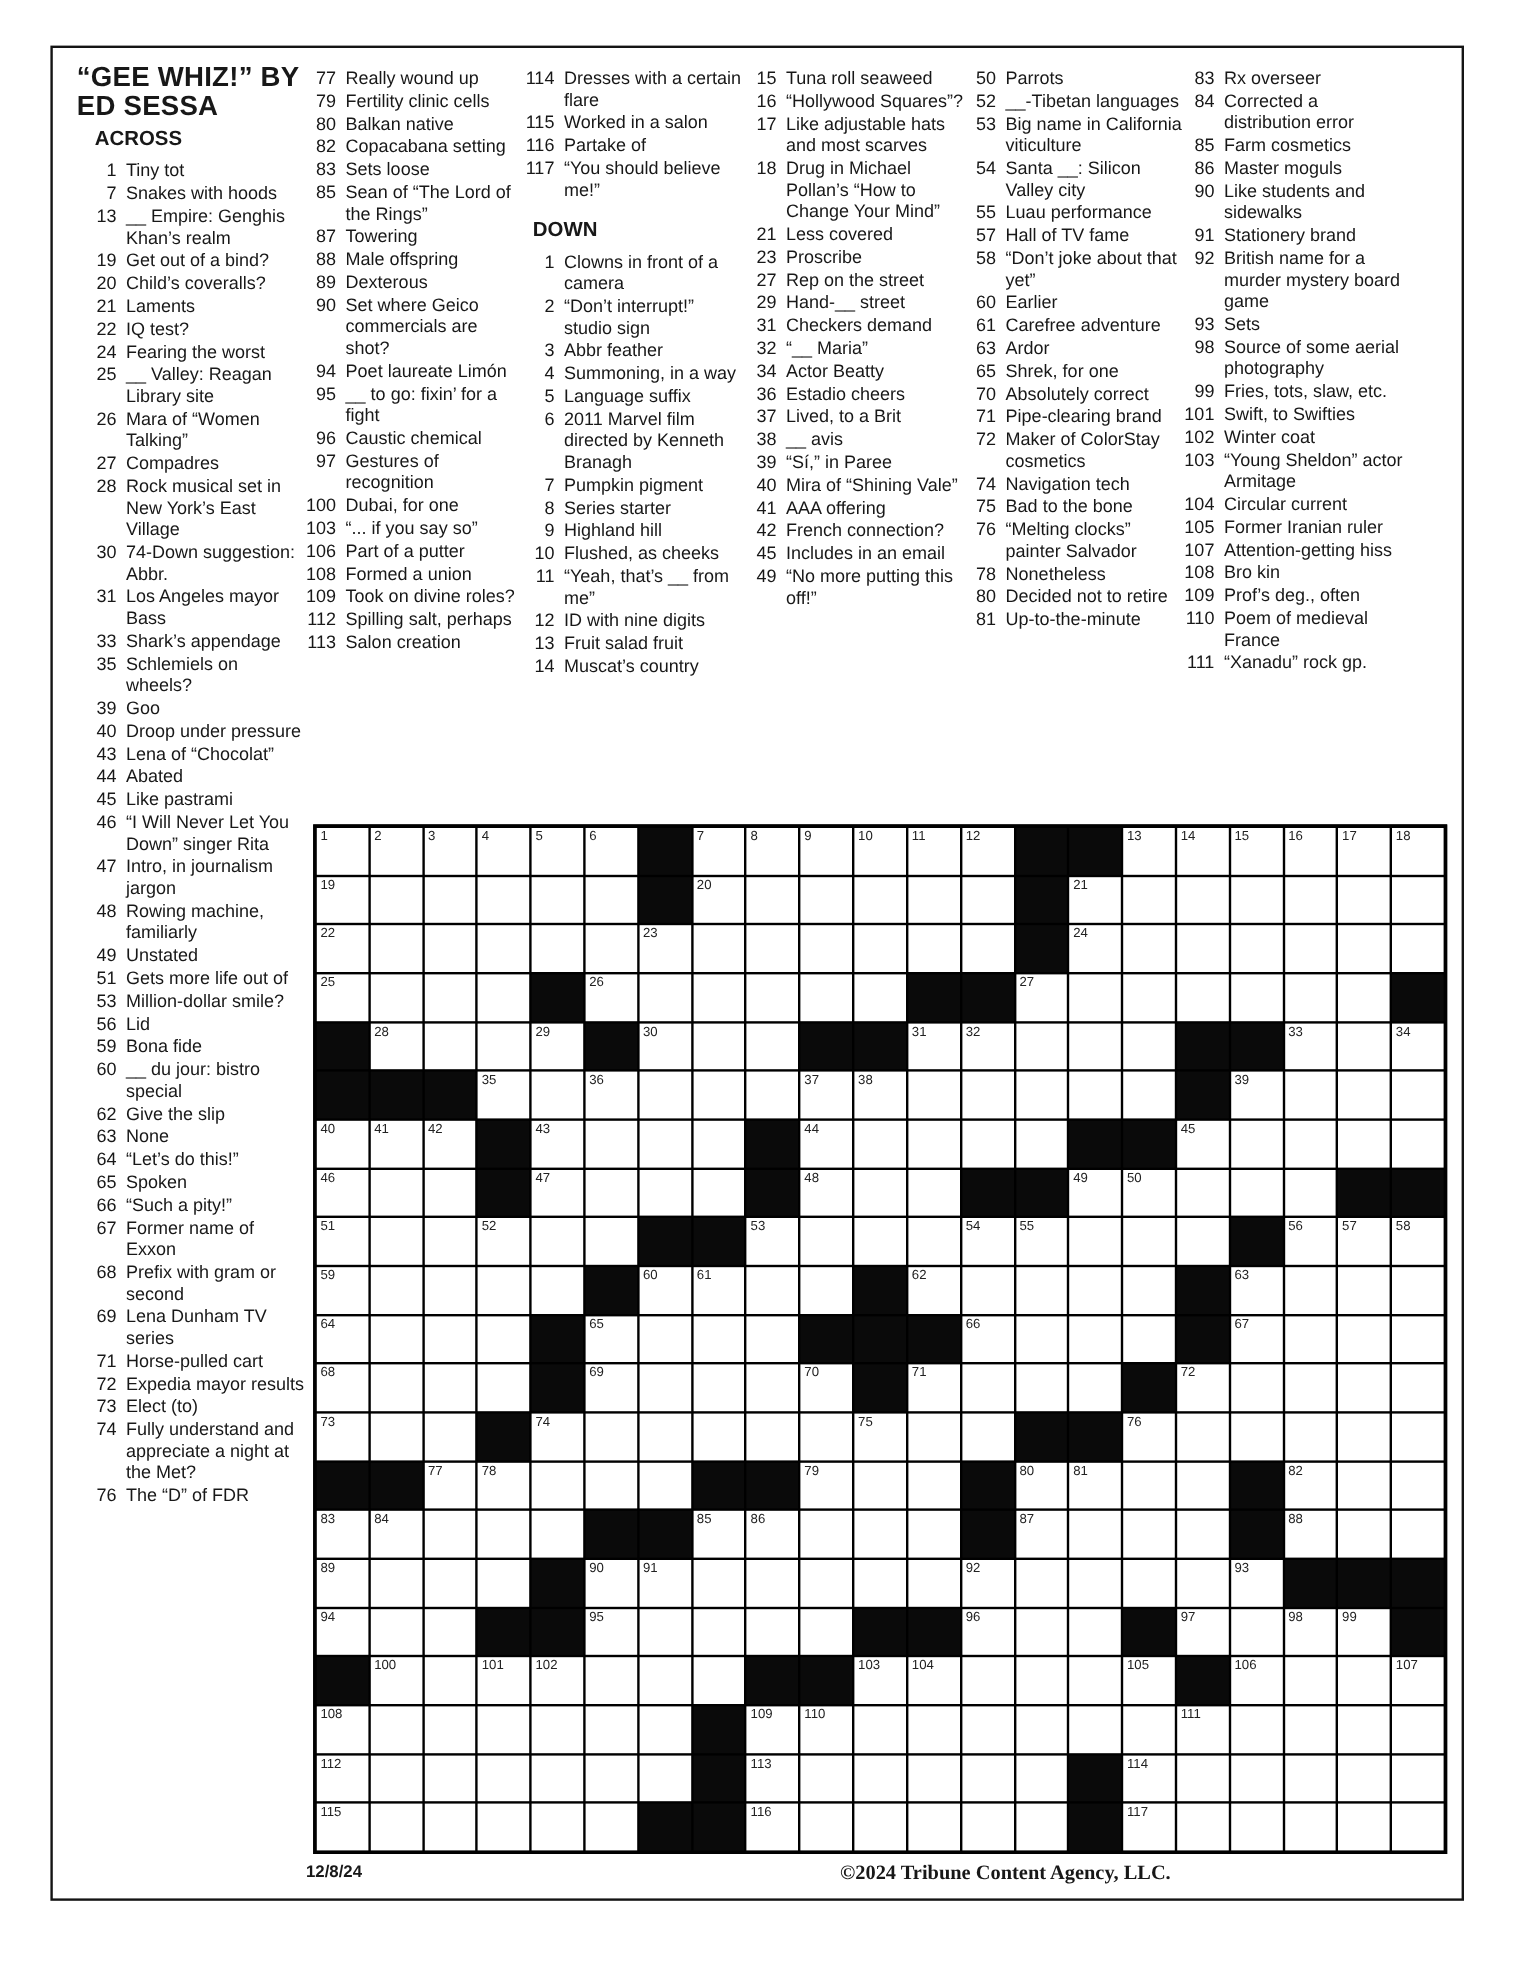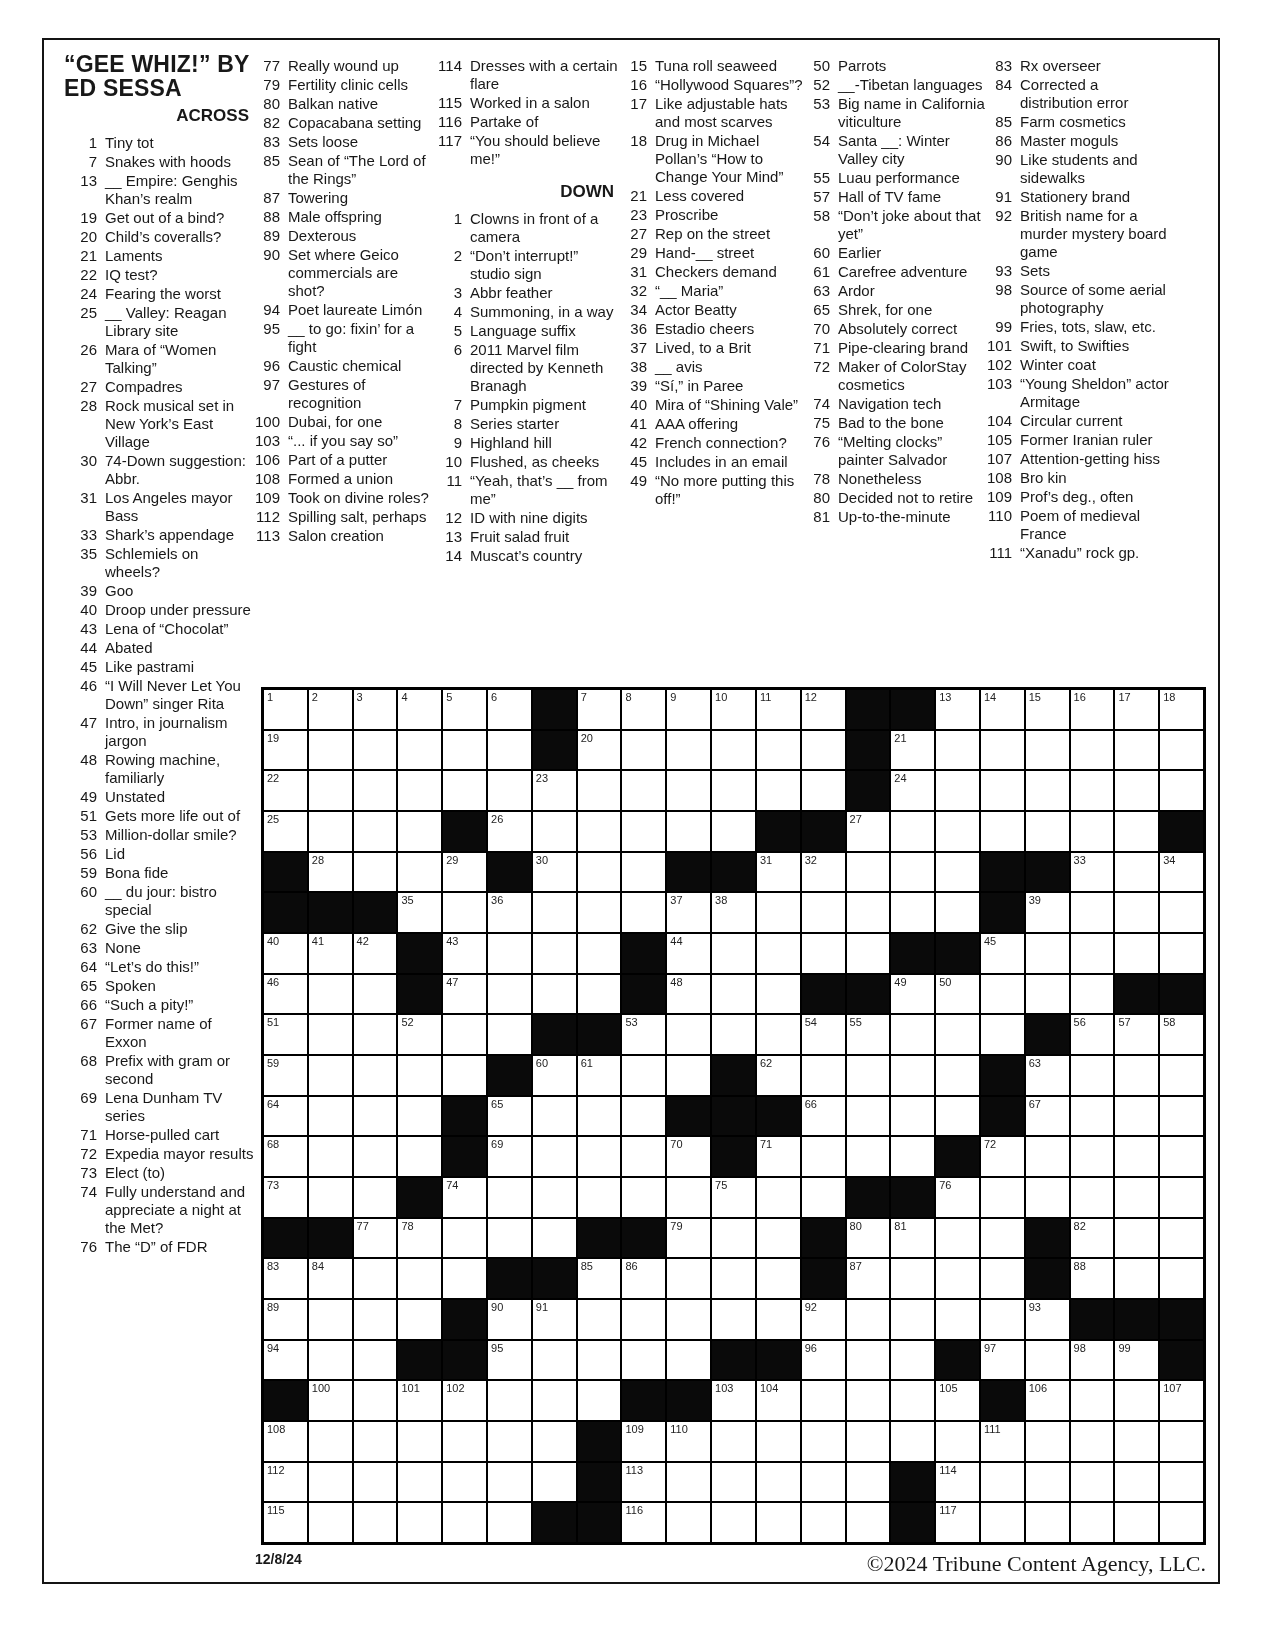--- a/index.html
+++ b/index.html
@@ -25,21 +25,21 @@
   }
   .col{position:absolute;width:196px;}
   .col1{left:59px;top:106px;}
   .col2{left:242px;top:57px;}
   .col3{left:424px;top:57px;}
   .col4{left:609px;top:57px;}
   .col5{left:792px;top:57px;}
   .col6{left:974px;top:57px;}
   .hdr{
     font-weight:bold;font-size:17px;line-height:20px;
-    text-align:right;width:170px;margin:0 0 8px 20px;
+    text-align:left;width:170px;margin:0 0 8px 20px;
   }
   .hdr.down{margin-top:14px;}
   .clue{display:flex;font-size:15px;line-height:18px;margin:0 0 1px 0;}
   .clue .n{
     width:46px;flex:none;text-align:right;
     padding-right:8px;box-sizing:border-box;
   }
   .clue .t{flex:1;}
   #grid{
     position:absolute;left:261px;top:687px;
@@ -56,23 +56,23 @@
   .cell .cn{
     position:absolute;top:1px;left:3px;
     font-size:11px;line-height:12px;color:#222;
   }
   .date{
     position:absolute;left:255px;top:1551px;
     font-weight:bold;font-size:14px;
   }
   .copy{
     position:absolute;left:700px;top:1551px;width:506px;
-    text-align:right;
+    text-align:left;
     font-family:"Liberation Serif",serif;
-    font-weight:normal;font-size:22px;
+    font-weight:bold;font-size:17px;
   }
 </style>
 </head>
 <body>
 
 <div class="frame"></div>
 
 <div class="title">
   <div>“GEE WHIZ!” BY</div>
   <div>ED SESSA</div>
@@ -504,21 +504,21 @@
     <div class="clue">
       <span class="n">52</span>
       <span class="t">__-Tibetan languages</span>
     </div>
     <div class="clue">
       <span class="n">53</span>
       <span class="t">Big name in California viticulture</span>
     </div>
     <div class="clue">
       <span class="n">54</span>
-      <span class="t">Santa __: Winter Valley city</span>
+      <span class="t">Santa __: Silicon Valley city</span>
     </div>
     <div class="clue">
       <span class="n">55</span>
       <span class="t">Luau performance</span>
     </div>
     <div class="clue">
       <span class="n">57</span>
       <span class="t">Hall of TV fame</span>
     </div>
     <div class="clue">

